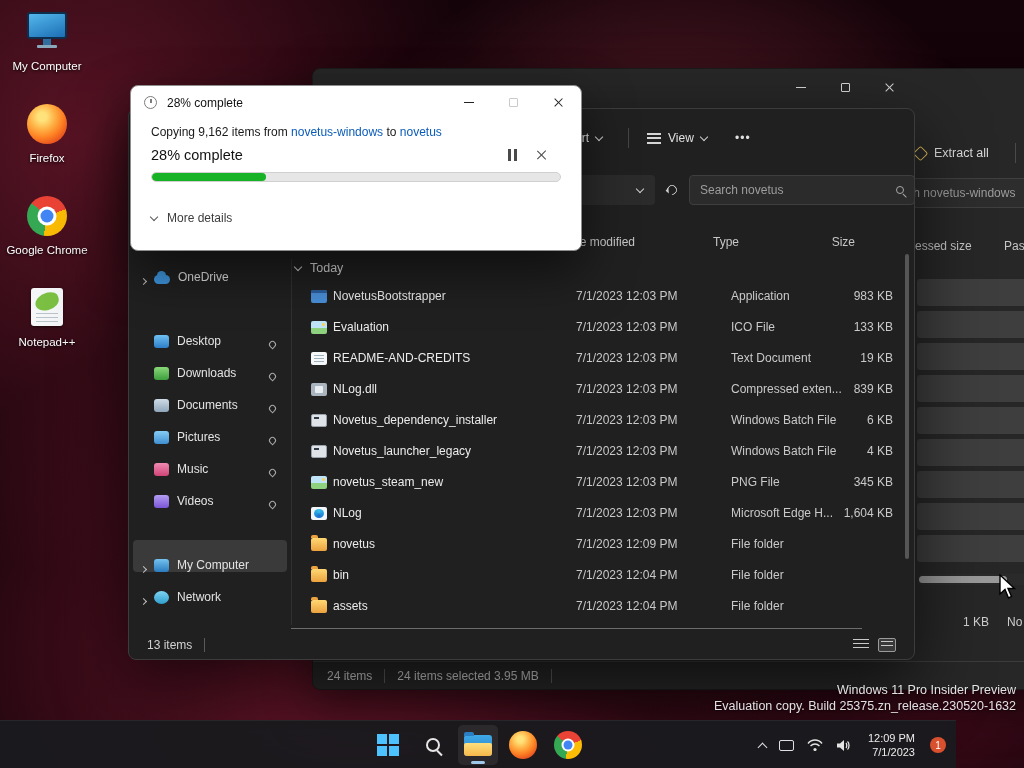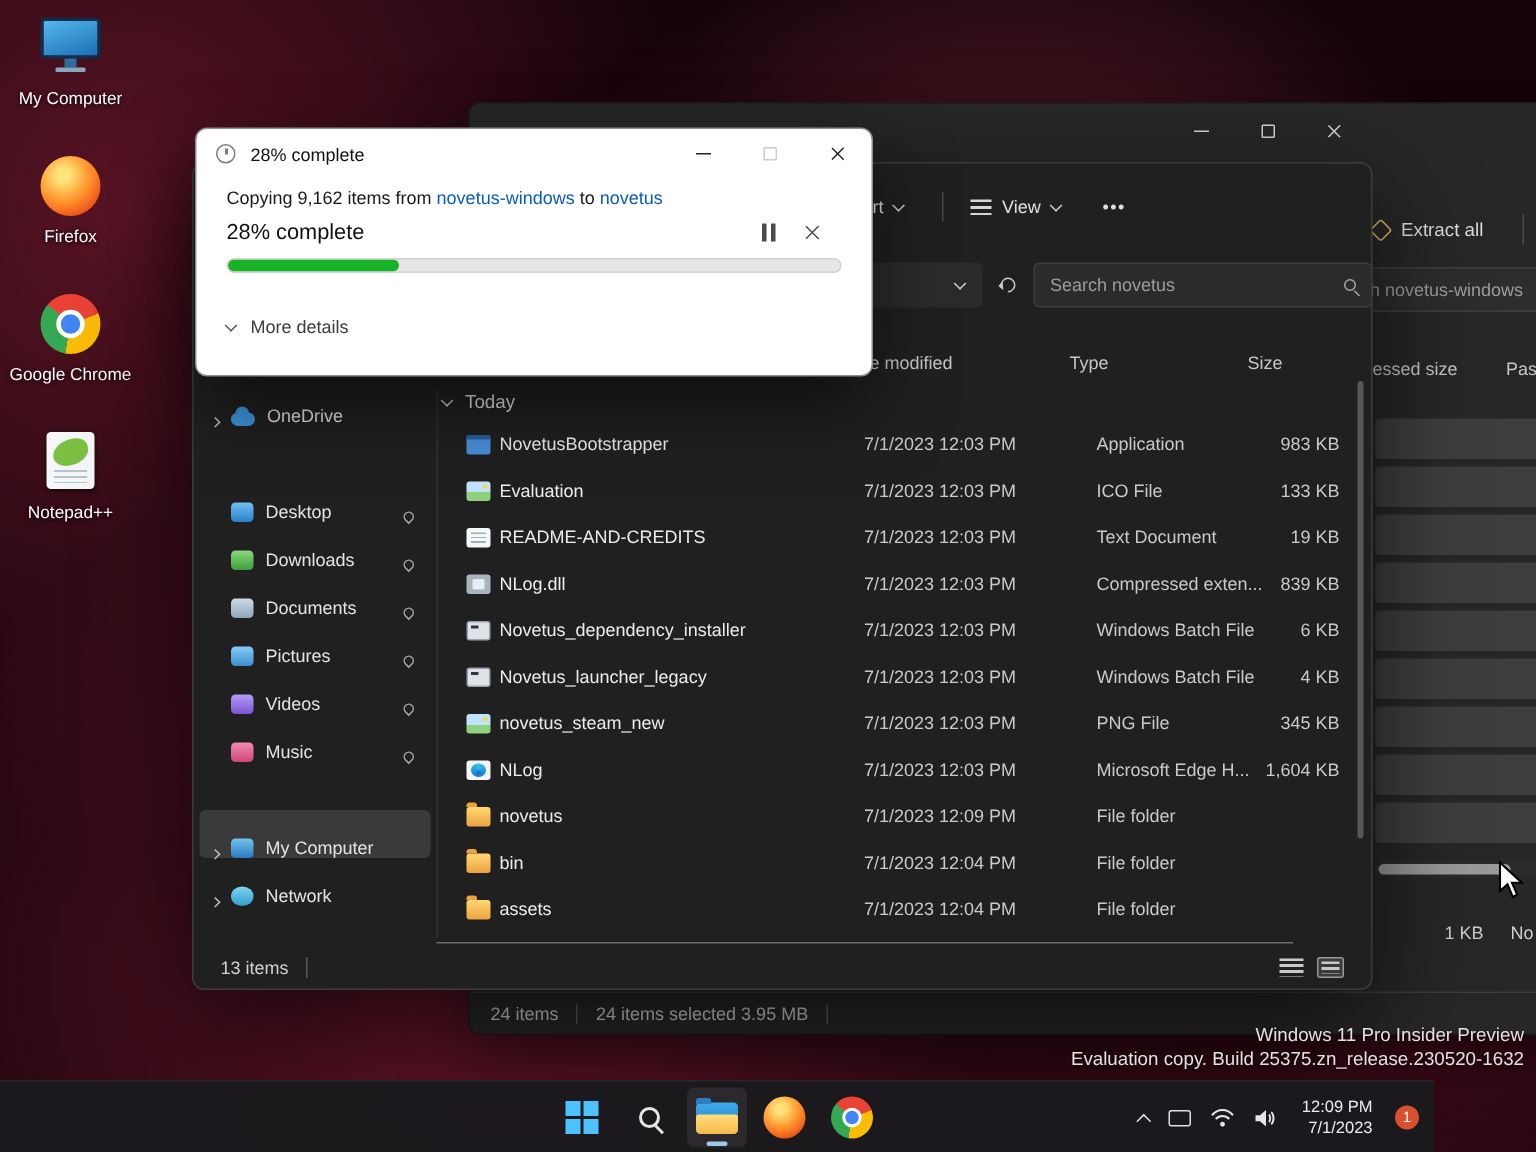--- a/index.html
+++ b/index.html
@@ -403,28 +403,28 @@
     <span class="pin-icon"></span>
   </div>
         <div class="side-item">
     <span class="side-chev" style="visibility: hidden;"></span>
     <span class="side-icon si-pictures"></span>
     <span class="side-label">Pictures</span>
     <span class="pin-icon"></span>
   </div>
         <div class="side-item">
     <span class="side-chev" style="visibility: hidden;"></span>
+    <span class="side-icon si-music"></span>
+    <span class="side-label">Music</span>
+    <span class="pin-icon"></span>
+  </div>
+        <div class="side-item">
+    <span class="side-chev" style="visibility: hidden;"></span>
     <span class="side-icon si-videos"></span>
     <span class="side-label">Videos</span>
-    <span class="pin-icon"></span>
-  </div>
-        <div class="side-item">
-    <span class="side-chev" style="visibility: hidden;"></span>
-    <span class="side-icon si-music"></span>
-    <span class="side-label">Music</span>
     <span class="pin-icon"></span>
   </div>
         <div class="side-item selected gap-top">
     <span class="side-chev"></span>
     <span class="side-icon si-computer"></span>
     <span class="side-label">My Computer</span>
 
   </div>
         <div class="side-item">
     <span class="side-chev"></span>

